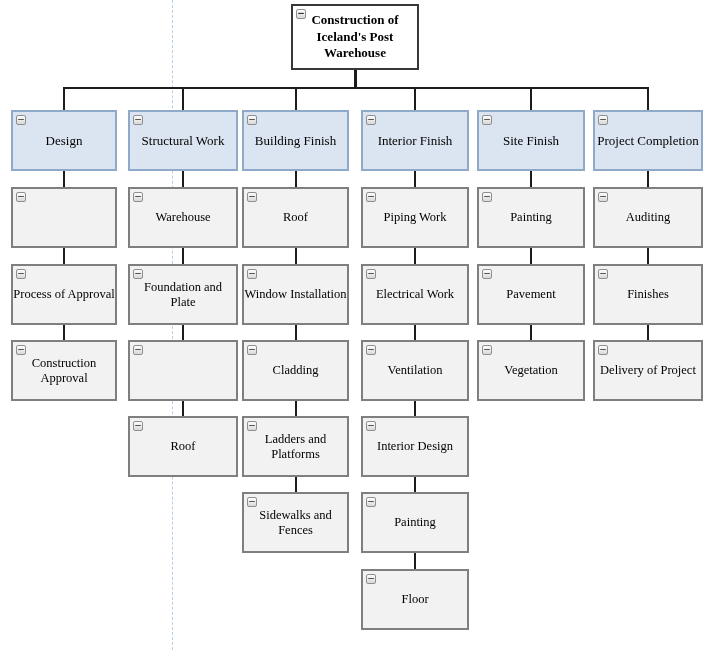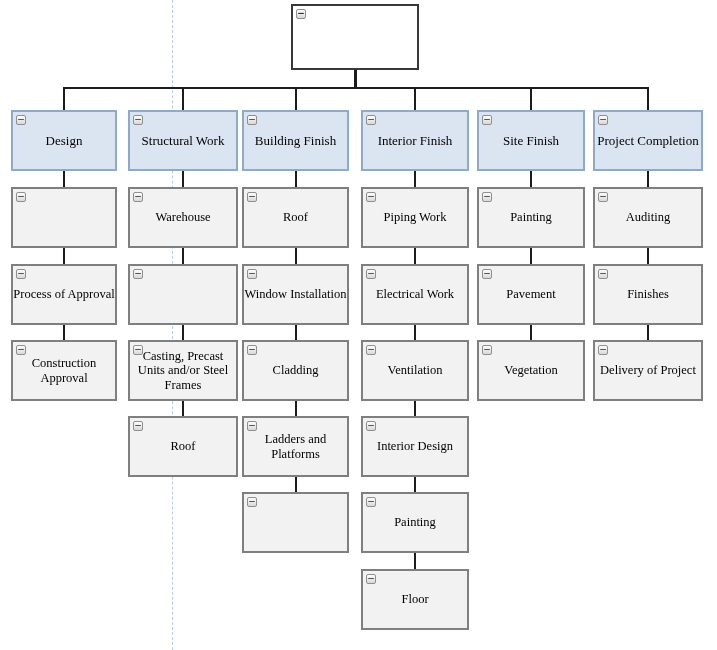--- a/index.html
+++ b/index.html
@@ -31,20 +31,23 @@
     border-left: 1px dashed #b9cde5; z-index: 0;
   }
 </style>
 </head>
 <body>
 
 <div id="canvas">
   <div class="guide"></div>
 <div class="node root-node" style="left: 291px; top: 4px; width: 128px; height: 66px;">
       <span class="collapse">−</span>
+      <span class="label">Construction of
+Iceland's Post
+Warehouse</span>
     </div>
     <div class="conn" style="left: 353.5px; top: 70px; width: 3px; height: 19px;"></div>
     <div class="conn" style="left: 63px; top: 87px; width: 586px; height: 2px;"></div>
     <div class="conn" style="left: 63px; top: 87px; width: 2px; height: 23px;"></div>
     <div class="node phase-node" style="left: 11px; top: 110px; width: 106px; height: 61px;">
       <span class="collapse">−</span>
       <span class="label">Design</span>
     </div>
     <div class="conn" style="left: 63px; top: 171px; width: 2px; height: 16px;"></div>
     <div class="node task-node" style="left: 11px; top: 187px; width: 106px; height: 61px;">
@@ -67,27 +70,26 @@
       <span class="label">Structural Work</span>
     </div>
     <div class="conn" style="left: 182px; top: 171px; width: 2px; height: 16px;"></div>
     <div class="node task-node" style="left: 128px; top: 187px; width: 110px; height: 61px;">
       <span class="collapse">−</span>
       <span class="label">Warehouse</span>
     </div>
     <div class="conn" style="left: 182px; top: 248px; width: 2px; height: 16px;"></div>
     <div class="node task-node" style="left: 128px; top: 264px; width: 110px; height: 61px;">
       <span class="collapse">−</span>
+      <span class="label">Foundation and
+Plate</span>
     </div>
     <div class="conn" style="left: 182px; top: 325px; width: 2px; height: 15px;"></div>
     <div class="node task-node" style="left: 128px; top: 340px; width: 110px; height: 61px;">
       <span class="collapse">−</span>
-      <span class="label">Casting, Precast
-Units and/or Steel
-Frames</span>
     </div>
     <div class="conn" style="left: 182px; top: 401px; width: 2px; height: 15px;"></div>
     <div class="node task-node" style="left: 128px; top: 416px; width: 110px; height: 61px;">
       <span class="collapse">−</span>
       <span class="label">Roof</span>
     </div>
     <div class="conn" style="left: 294.5px; top: 87px; width: 2px; height: 23px;"></div>
     <div class="node phase-node" style="left: 242px; top: 110px; width: 107px; height: 61px;">
       <span class="collapse">−</span>
       <span class="label">Building Finish</span>
@@ -109,20 +111,22 @@
     </div>
     <div class="conn" style="left: 294.5px; top: 401px; width: 2px; height: 15px;"></div>
     <div class="node task-node" style="left: 242px; top: 416px; width: 107px; height: 61px;">
       <span class="collapse">−</span>
       <span class="label">Ladders and
 Platforms</span>
     </div>
     <div class="conn" style="left: 294.5px; top: 477px; width: 2px; height: 15px;"></div>
     <div class="node task-node" style="left: 242px; top: 492px; width: 107px; height: 61px;">
       <span class="collapse">−</span>
+      <span class="label">Sidewalks and
+Fences</span>
     </div>
     <div class="conn" style="left: 414px; top: 87px; width: 2px; height: 23px;"></div>
     <div class="node phase-node" style="left: 361px; top: 110px; width: 108px; height: 61px;">
       <span class="collapse">−</span>
       <span class="label">Interior Finish</span>
     </div>
     <div class="conn" style="left: 414px; top: 171px; width: 2px; height: 16px;"></div>
     <div class="node task-node" style="left: 361px; top: 187px; width: 108px; height: 61px;">
       <span class="collapse">−</span>
       <span class="label">Piping Work</span>

